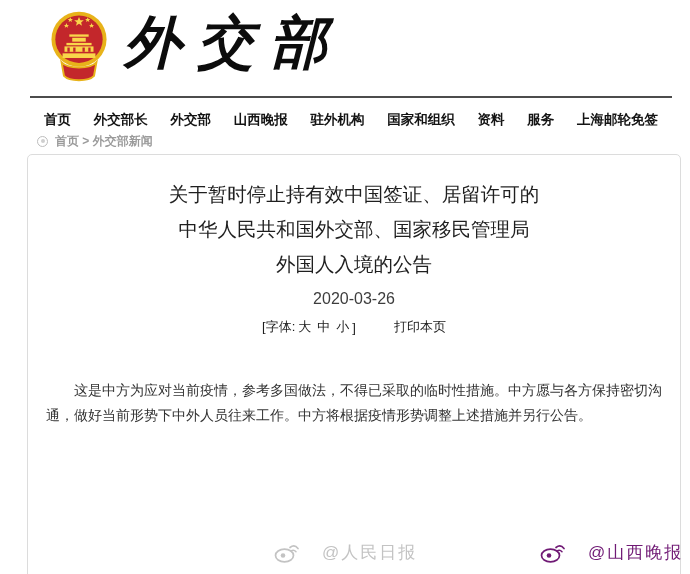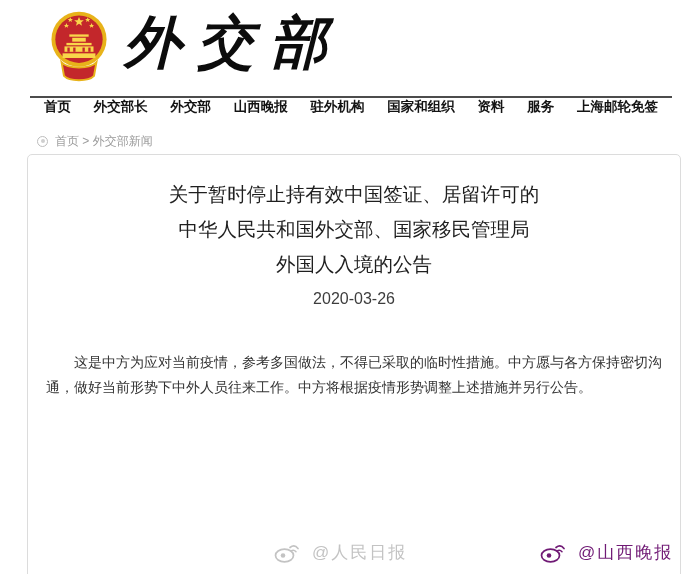--- a/index.html
+++ b/index.html
@@ -19,32 +19,32 @@
     font-family:"DejaVu Serif","Liberation Serif",serif;
     font-style:italic; font-weight:bold;
     font-size:57px; letter-spacing:16px; color:#0c0c0c; line-height:84px;
     white-space:nowrap;
   }
 
   
   .navbar {
     position:absolute; left:30px; top:96px; width:642px; height:33px;
     border-top:2px solid #4c4c4c;
-    display:flex; align-items:flex-start; justify-content:space-between;
+    display:flex; align-items:flex-end; justify-content:space-between;
     padding:0 14px;
   }
   .nav-item {
     font-size:13.5px; font-weight:bold; color:#141414; white-space:nowrap; cursor:pointer;
   }
 
   
   .breadcrumb {
     position:absolute; left:37px; top:133px; height:16px;
     display:flex; align-items:center; gap:7px;
-    font-size:12px; color:#9b9b9b;
+    font-size:12px; color:#9b9b9b;font-weight:bold;
   }
   .crumb-icon { width:11px; height:11px; border:1px solid #bdbdbd; border-radius:50%; position:relative; flex:0 0 auto; }
   .crumb-icon::after { content:""; position:absolute; left:2.5px; top:2.5px; width:4px; height:4px; border-radius:50%; background:#cfcfcf; }
 
   
   .content-box {
     position:absolute; left:27px; top:154px; width:654px; height:452px;
     border:1px solid #dcdcdc; border-radius:5px; background:#fff;
   }
   .article-title {
@@ -61,21 +61,21 @@
   .print-btn { margin-left:38px; cursor:pointer; }
 
   .article-body {
     margin:42px 18px 0 18px;
     font-size:14px; line-height:25px; color:#333; text-align:justify;
   }
   .article-body p { margin:0 0 7px 0; text-indent:2em; }
 
   
   .watermark {
-    position:absolute; display:flex; align-items:center; gap:12px;
+    position:absolute; display:flex; align-items:center; gap:22px;
     font-size:17px; letter-spacing:2px; white-space:nowrap; pointer-events:none;
   }
   .wm-people { left:274px; top:541px; color:#c3c3c3; }
   .wm-shanxi { left:540px; top:541px; color:#701a75; }
   .weibo-icon { width:26px; height:21px; flex:0 0 auto; }
 </style>
 </head>
 <body>
 
 <div class="site-header">
@@ -125,20 +125,28 @@
 
 <div class="content-box">
   <div class="article-title">
     <div>关于暂时停止持有效中国签证、居留许可的</div>
     <div>中华人民共和国外交部、国家移民管理局</div>
     <div>外国人入境的公告</div>
   </div>
 
   <div class="article-date">2020-03-26</div>
 
+  <div class="meta-row">
+    <span class="bracket">[字体:</span>
+    <span class="font-size-option">大</span>
+    <span class="font-size-option">中</span>
+    <span class="font-size-option">小</span>
+    <span class="bracket">]</span>
+    <span class="print-btn">打印本页</span>
+  </div>
 
   <div class="article-body">
     <p>这是中方为应对当前疫情，参考多国做法，不得已采取的临时性措施。中方愿与各方保持密切沟通，做好当前形势下中外人员往来工作。中方将根据疫情形势调整上述措施并另行公告。</p>
 
   </div>
 </div>
 
 <div class="watermark wm-people">
   <svg class="weibo-icon" viewBox="0 0 26 21">
     <ellipse cx="10.5" cy="13.5" rx="9" ry="6.3" fill="none" stroke="currentColor" stroke-width="1.7"></ellipse>

